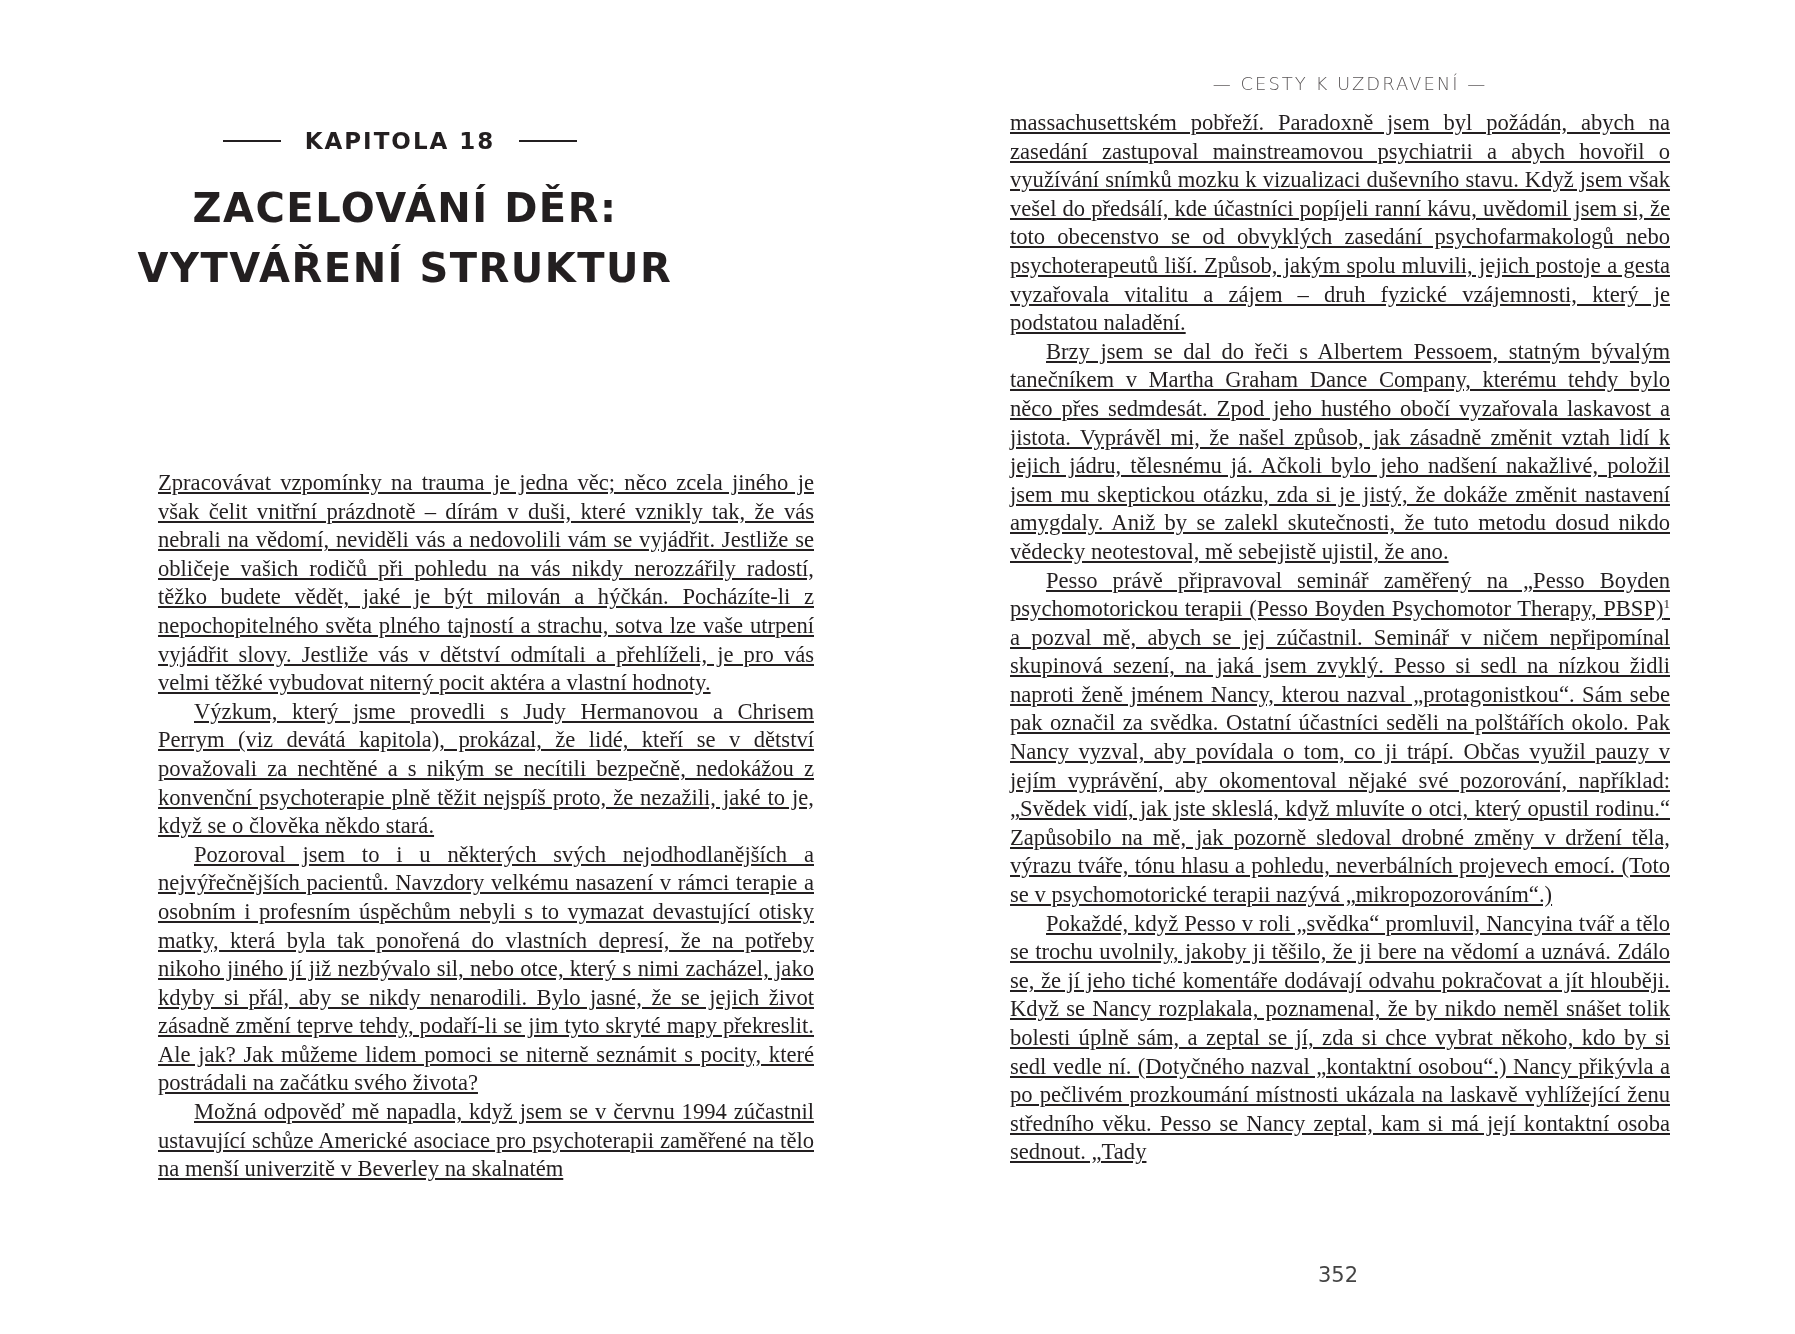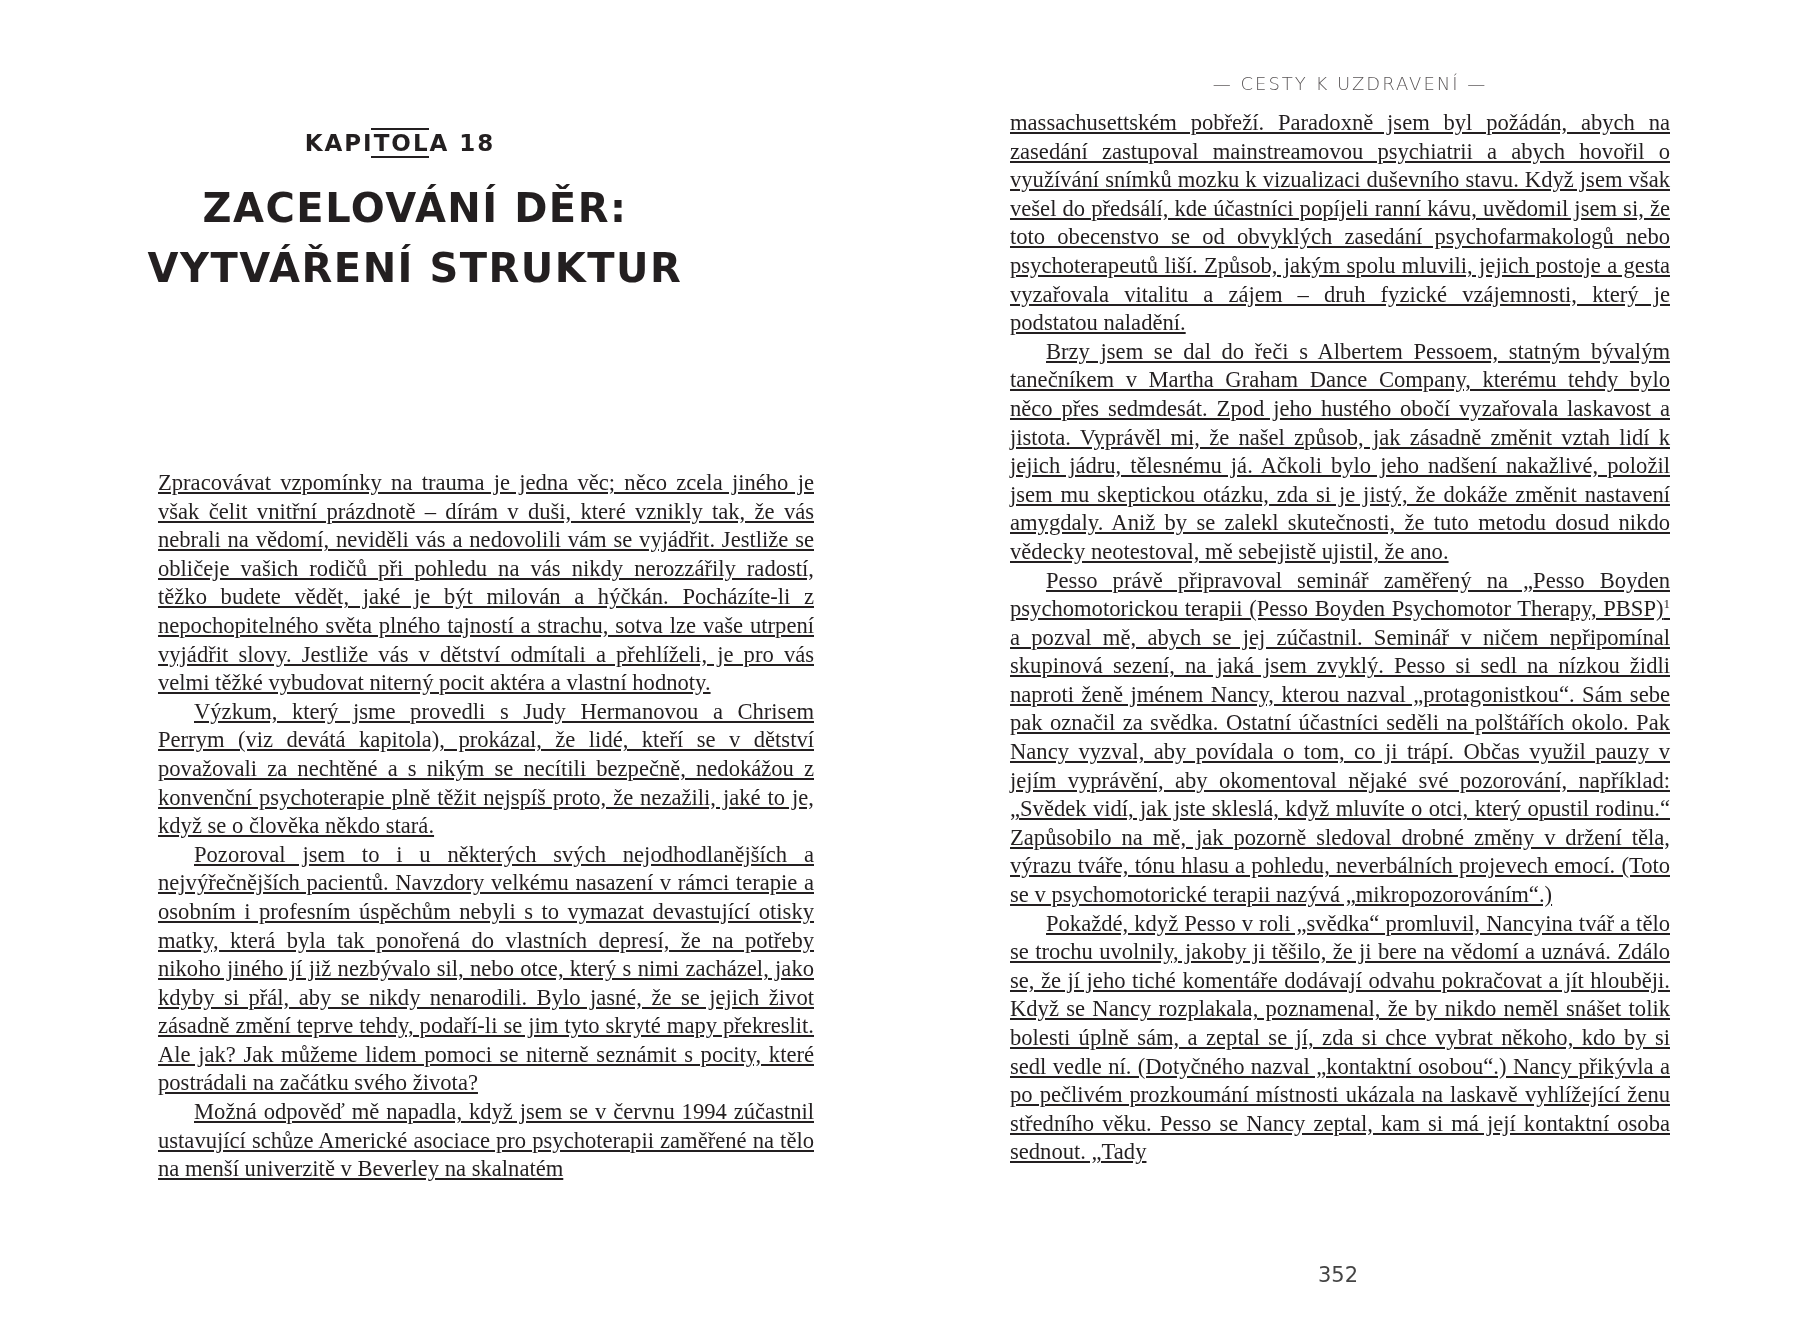--- a/index.html
+++ b/index.html
@@ -5,28 +5,28 @@
   html, body { margin: 0; padding: 0; background: #ffffff; }
   body { width: 1795px; height: 1334px; position: relative; overflow: hidden; color: #231f20; }
   .page { position: absolute; top: 0; height: 1334px; }
   .left-page { left: 0; width: 897px; }
   .right-page { left: 897px; width: 898px; }
 
   .chapter-label {
     position: absolute; left: 0; width: 800px; top: 128px;
     display: flex; justify-content: center; align-items: center;
     font-family: "DejaVu Sans", sans-serif; font-weight: bold;
-    font-size: 23px; letter-spacing: 2px; color: #231f20; flex-direction: column;
+    font-size: 23px; letter-spacing: 2px; color: #231f20;
   }
   .chapter-label .rule { display: inline-block; width: 58px; height: 2px; background: #231f20; margin: 0 24px; }
   .chapter-title {
     position: absolute; left: 0; width: 810px; top: 178px;
     text-align: center;
     font-family: "DejaVu Sans", sans-serif; font-weight: bold;
-    font-size: 40px; line-height: 60px; letter-spacing: 1.5px; color: #231f20; padding-left: 10px;
+    font-size: 40px; line-height: 60px; letter-spacing: 1.5px; color: #231f20;
   }
 
   .body-text {
     position: absolute;
     font-family: "Liberation Serif", serif;
     font-size: 22.6px;
     line-height: 28.6px;
     text-align: justify;
     color: #231f20;
     text-decoration: underline;

